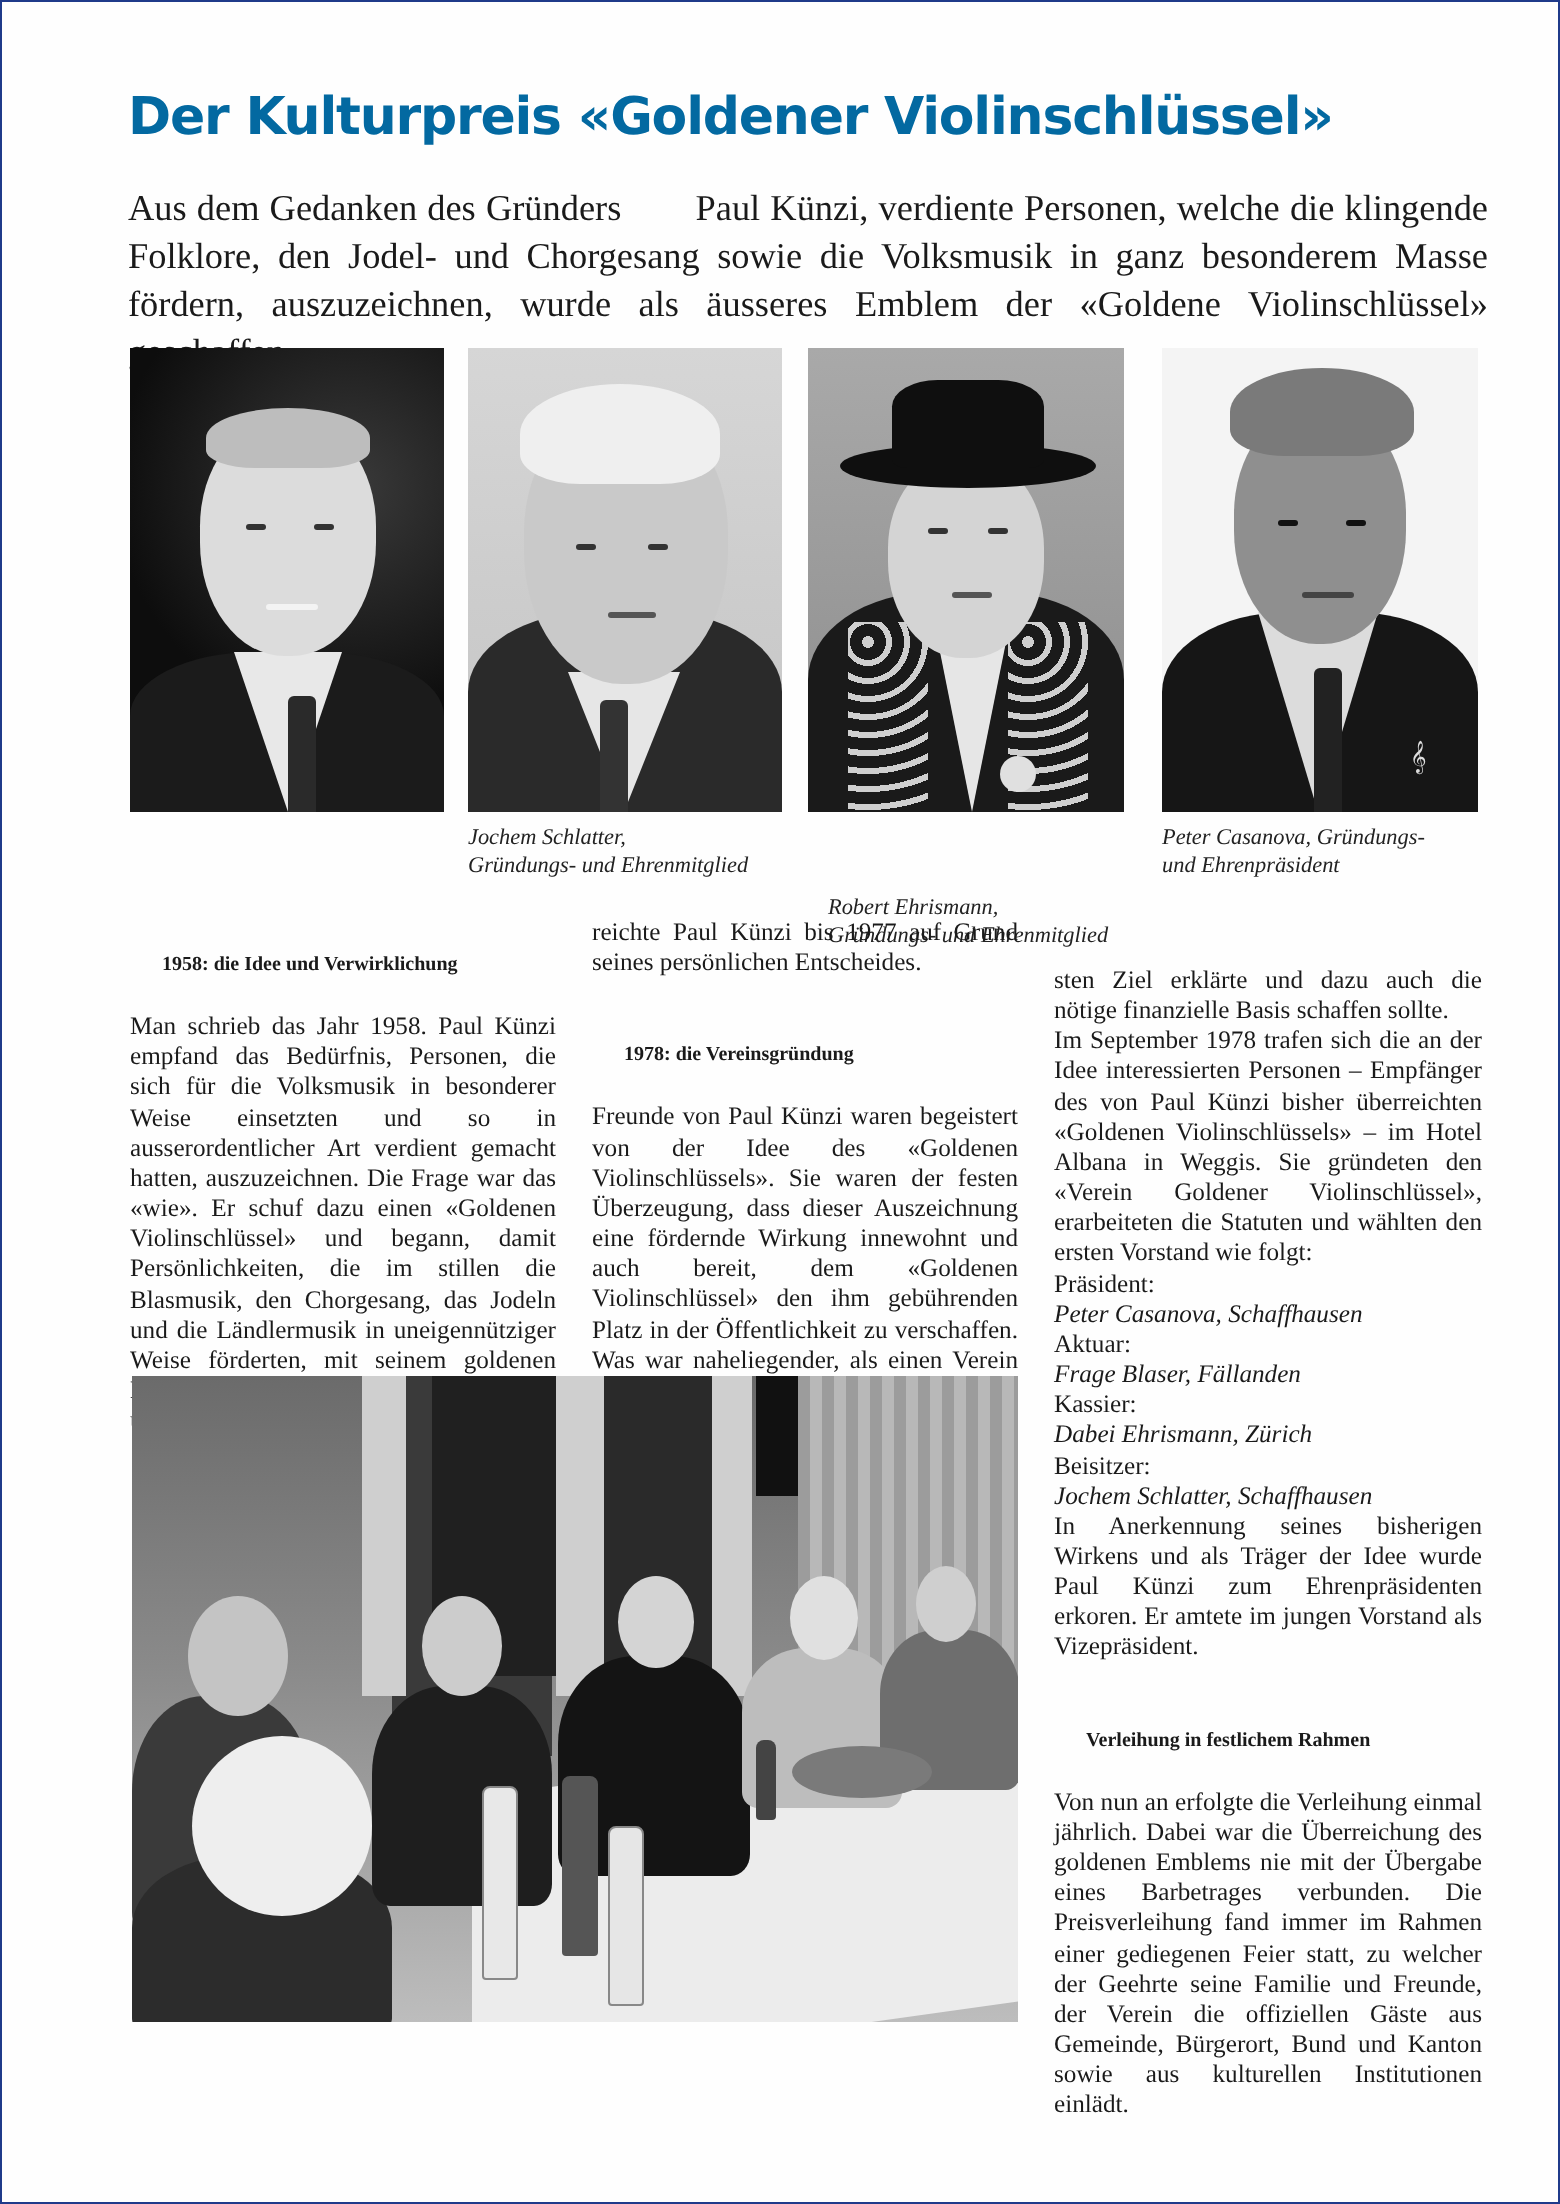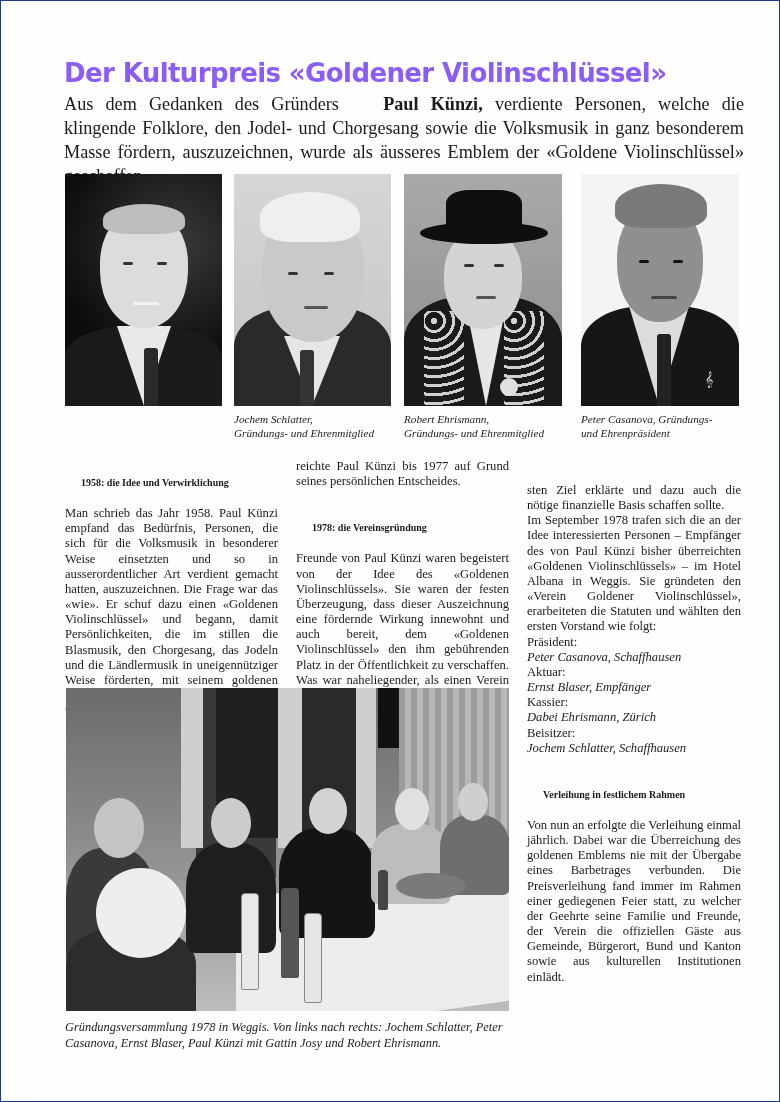--- a/index.html
+++ b/index.html
@@ -7,31 +7,31 @@
     width: 780px; height: 1102px; background: #fff;
     position: relative; overflow: hidden;
     font-family: "Liberation Serif", "DejaVu Serif", serif;
     color: #1a1a1a;
   }
   .page {
     position: absolute; left: 0; top: 0; width: 778px; height: 1100px;
     border: 1px solid #1f3a8a; background: #fefefe;
   }
   .title {
-    position: absolute; left: 63px; top: 57px;
+    position: absolute; left: 63px; top: 43px;
     font-family: "DejaVu Sans", "Liberation Sans", sans-serif;
     font-weight: bold; font-size: 26px; letter-spacing: -0.6px;
-    color: #8b5cf6; white-space: nowrap;
+    color: #0369a1; white-space: nowrap;
   }
   .lead {
     position: absolute; left: 63px; top: 91px; width: 680px;
     font-size: 18.2px; line-height: 24px; text-align: justify;
     text-align-last: left; color: #1a1a1a;
   }
-  .lead b { font-weight: bold; margin-left: 32px; }
+  .lead b { font-weight: normal; margin-left: 32px; }
 
   
   .portrait {
     position: absolute; top: 173px; height: 232px; overflow: hidden;
   }
   .portrait .bg { position: absolute; inset: 0; }
   .portrait .head { position: absolute; border-radius: 45% 45% 48% 48%; }
   .portrait .hair { position: absolute; border-radius: 50% 50% 30% 30%; }
   .portrait .suit { position: absolute; bottom: 0; border-radius: 40% 40% 0 0; }
   .portrait .shirt { position: absolute; bottom: 0; clip-path: polygon(50% 100%, 0 0, 100% 0); }
@@ -148,21 +148,21 @@
     <div class="eye" style="left:58px;top:86px;background:#111;"></div>
     <div class="eye" style="left:92px;top:86px;background:#111;"></div>
     <div class="mouth" style="left:70px;top:122px;width:26px;background:#444;"></div>
     <div style="position:absolute;left:124px;top:198px;font-size:14px;color:#ddd;">𝄞</div>
   </div>
 
   <div class="caption-portrait" style="left:233px;">
     <div>Jochem Schlatter,</div>
     <div>Gründungs- und Ehrenmitglied</div>
   </div>
-  <div class="caption-portrait" style="left:403px;">
+  <div class="caption-portrait" style="left:413px;margin-top:35px;">
     <div>Robert Ehrismann,</div>
     <div>Gründungs- und Ehrenmitglied</div>
   </div>
   <div class="caption-portrait" style="left:580px;">
     <div>Peter Casanova, Gründungs-</div>
     <div>und Ehrenpräsident</div>
   </div>
 
   <div class="col c1">
     <h3>1958: die Idee und Verwirklichung</h3>
@@ -176,26 +176,27 @@
     <p>Freunde von Paul Künzi waren begeistert von der Idee des «Goldenen Violinschlüssels». Sie waren der festen Überzeugung, dass dieser Auszeichnung eine fördernde Wirkung innewohnt und auch bereit, dem «Goldenen Violinschlüssel» den ihm gebührenden Platz in der Öffentlichkeit zu verschaffen. Was war naheliegender, als einen Verein zu gründen, der die Verleihung zu seinem ober-</p>
   </div>
 
   <div class="col c3">
     <p>sten Ziel erklärte und dazu auch die nötige finanzielle Basis schaffen sollte.</p>
     <p style="text-align:justify">Im September 1978 trafen sich die an der Idee interessierten Personen – Empfänger des von Paul Künzi bisher überreichten «Goldenen Violinschlüssels» – im Hotel Albana in Weggis. Sie gründeten den «Verein Goldener Violinschlüssel», erarbeiteten die Statuten und wählten den ersten Vorstand wie folgt:</p>
     <div style="text-align:left">
       <div>Präsident:</div>
       <div class="it">Peter Casanova, Schaffhausen</div>
       <div>Aktuar:</div>
-      <div class="it">Ernst Blaser, Empfänger</div>
+      <div class="it">Frage Blaser, Fällanden</div>
       <div>Kassier:</div>
       <div class="it">Dabei Ehrismann, Zürich</div>
       <div>Beisitzer:</div>
       <div class="it">Jochem Schlatter, Schaffhausen</div>
     </div>
+    <p>In Anerkennung seines bisherigen Wirkens und als Träger der Idee wurde Paul Künzi zum Ehrenpräsidenten erkoren. Er amtete im jungen Vorstand als Vizepräsident.</p>
     <div class="gap"></div>
     <h3>Verleihung in festlichem Rahmen</h3>
     <p>Von nun an erfolgte die Verleihung einmal jährlich. Dabei war die Überreichung des goldenen Emblems nie mit der Übergabe eines Barbetrages verbunden. Die Preisverleihung fand immer im Rahmen einer gediegenen Feier statt, zu welcher der Geehrte seine Familie und Freunde, der Verein die offiziellen Gäste aus Gemeinde, Bürgerort, Bund und Kanton sowie aus kulturellen Institutionen einlädt.</p>
   </div>
 
   <div class="group">
     <div class="wall"></div>
     <div class="dark" style="left:130px;width:80px;height:190px;background:#3a3a3a;"></div>
     <div class="pillar" style="left:115px;width:22px;"></div>
     <div class="dark" style="left:150px;width:62px;height:150px;background:#202020;"></div>
@@ -231,15 +232,14 @@
         <div class="h" style="left:10px;top:0;width:30px;height:38px;background:#cfcfcf;"></div>
       </div>
 
     <div class="bottle" style="left:175px;top:205px;width:16px;height:95px;background:#e8e8e8;border:1px solid #888;"></div>
     <div class="bottle" style="left:215px;top:200px;width:18px;height:90px;background:#555;"></div>
     <div class="bottle" style="left:238px;top:225px;width:16px;height:88px;background:#e6e6e6;border:1px solid #888;"></div>
     <div class="bottle" style="left:312px;top:182px;width:10px;height:40px;background:#444;"></div>
     <div style="position:absolute;left:330px;top:185px;width:70px;height:26px;border-radius:50%;background:#7a7a7a;"></div>
   </div>
 
-  <div class="caption-group">Gründungsversammlung 1978 in Weggis. Von links nach rechts: Jochem Schlatter, Peter Casanova, Ernst Blaser, Paul Künzi mit Gattin Josy und Robert Ehrismann.</div>
 
 </div>
 
 </body></html>

